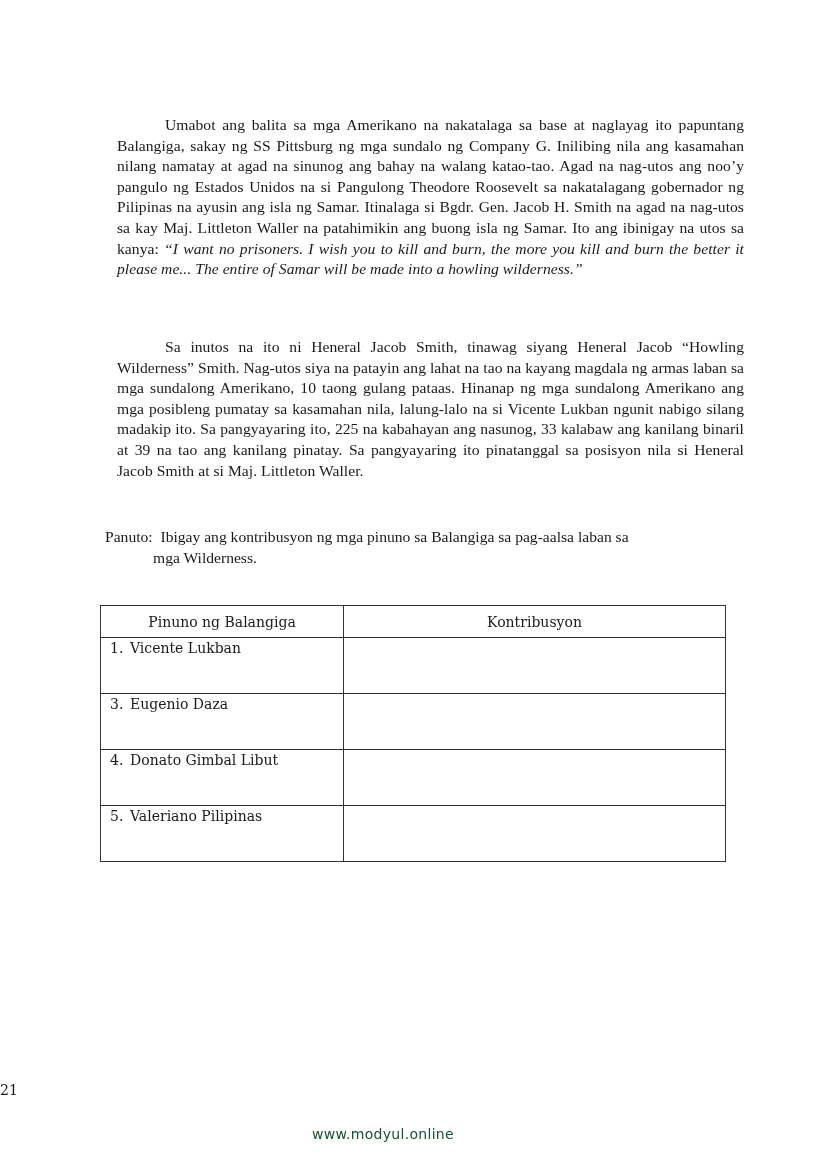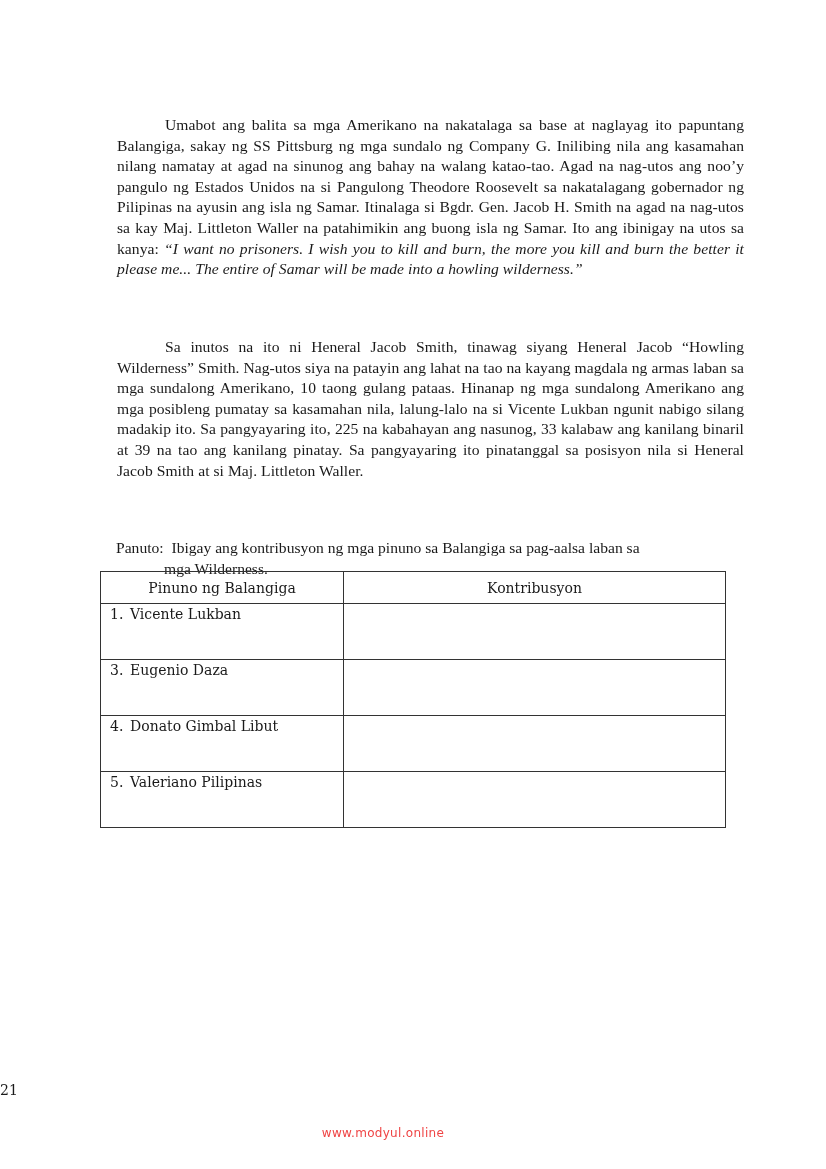--- a/index.html
+++ b/index.html
@@ -12,42 +12,42 @@
       font-size: 15.6px; line-height: 20.6px; text-align: justify;
       margin: 16px; letter-spacing: 0.05px;
     }
     .para .indent { display: inline-block; width: 48px; }
     .para em { font-style: italic; }
     #p1 { top: 99px; }
     #p2 { top: 321px; }
     .instr {
       position: absolute; left: 101px; top: 523px; width: 627px;
       font-family: "Liberation Serif", "DejaVu Serif", serif;
-      font-size: 15.6px; line-height: 20.6px; margin: 15px;
+      font-size: 15.6px; line-height: 20.6px; margin: 4px;
     }
     .instr .label { display: inline-block; }
     .instr .line2 { display: block; padding-left: 48px; }
     table.grid {
-      position: absolute; left: 100px; top: 571px;
+      position: absolute; left: 100px; top: 605px;
       width: 626px; border-collapse: collapse;
       font-family: "DejaVu Serif", "Liberation Serif", serif; font-size: 14px;
     }
     table.grid th, table.grid td { border: 1.4px solid #333; padding: 0; }
     table.grid th { font-weight: normal; height: 31px; text-align: center; vertical-align: middle; }
     table.grid td { height: 37px; vertical-align: top; }
     table.grid td.name { width: 232px; padding: 2px 0 16px 9px; }
     table.grid td.name span.num { display: inline-block; width: 20px; }
     .pageno {
       position: absolute; left: 0; width: 826px; top: 1082px; text-align: left;
       font-family: "DejaVu Serif", "Liberation Serif", serif; font-size: 14px;
     }
     .watermark {
       position: absolute; left: 0; width: 766px; top: 1126px; text-align: center;
-      font-family: "DejaVu Sans", "Liberation Sans", sans-serif; font-size: 12px;
-      color: #ef4444; letter-spacing: 0.3px;
+      font-family: "DejaVu Sans", "Liberation Sans", sans-serif; font-size: 14px;
+      color: #14532d; letter-spacing: 0.3px;
     }
   </style>
 </head>
 <body>
 
 <div class="page">
 
   <p class="para" id="p1"><span class="indent"></span><span>Umabot ang balita sa mga Amerikano na nakatalaga sa base at naglayag ito papuntang Balangiga, sakay ng SS Pittsburg ng mga sundalo ng Company G. Inilibing nila ang kasamahan nilang namatay at agad na sinunog ang bahay na walang katao-tao. Agad na nag-utos ang noo’y  pangulo ng Estados Unidos na si Pangulong Theodore Roosevelt sa nakatalagang  gobernador ng Pilipinas na ayusin ang isla ng Samar. Itinalaga si Bgdr. Gen. Jacob H. Smith na agad na nag-utos sa kay Maj. Littleton Waller  na patahimikin ang buong isla ng Samar. Ito ang ibinigay na utos sa kanya: </span><em>“I want no prisoners. I wish you to kill and burn, the more you kill and burn the better it please me... The entire of Samar will be made into a howling wilderness.”</em></p>
 
   <p class="para" id="p2"><span class="indent"></span><span>Sa inutos na ito ni Heneral Jacob Smith, tinawag  siyang Heneral Jacob “Howling Wilderness” Smith. Nag-utos siya na patayin ang lahat na tao na kayang magdala ng armas laban sa mga sundalong Amerikano, 10 taong gulang pataas. Hinanap ng mga sundalong Amerikano ang mga posibleng pumatay sa kasamahan nila, lalung-lalo na si Vicente Lukban ngunit nabigo silang madakip ito. Sa pangyayaring ito, 225 na kabahayan ang nasunog, 33 kalabaw ang kanilang binaril at 39 na tao ang kanilang pinatay. Sa pangyayaring ito pinatanggal sa posisyon nila si Heneral Jacob Smith at si Maj. Littleton Waller.</span></p>

